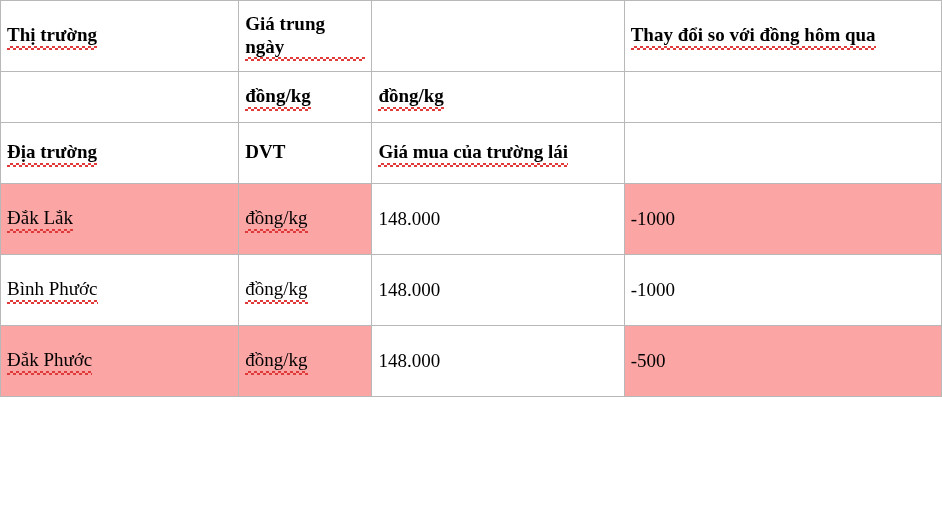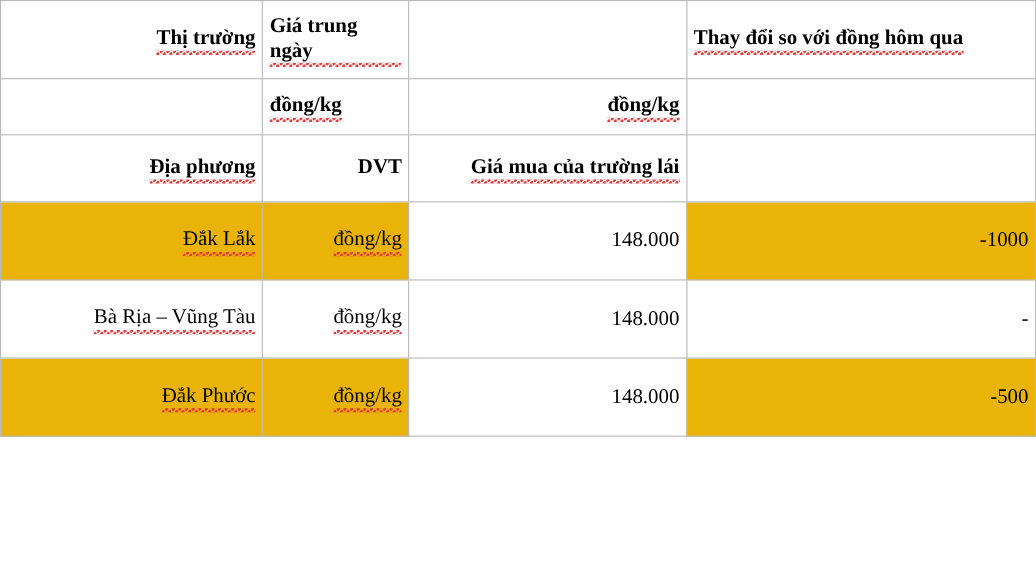--- a/index.html
+++ b/index.html
@@ -30,22 +30,22 @@
   .col-b { width: 133px; }
   .col-c { width: 252px; }
   .col-d { width: 317px; }
 
   .hdr-row td { height: 62px; }
   .unit-row td { height: 42px; }
   .label-row td { height: 52px; }
   .data-row td { height: 62px; }
 
   .bold { font-weight: bold; }
-  .center { text-align: right; }
-  .shaded { background: #eab308; }
+  .center { text-align: left; }
+  .shaded { background: #fca5a5; }
   .plain { background: #ffffff; }
 
   
   .sq {
     position: relative;
     display: inline-block;
     padding-bottom: 1px;
   }
   .sq::after {
     content: "";
@@ -98,21 +98,21 @@
       <td class="center plain">
         <span class="sq bold">đồng/kg</span>
       </td>
       <td class="plain">
         <span></span>
       </td>
     </tr>
 
     <tr class="label-row">
       <td class="center plain">
-        <span class="sq bold">Địa phương</span>
+        <span class="sq bold">Địa trường</span>
       </td>
       <td class="center plain">
         <span class="sq nosq bold">DVT</span>
       </td>
       <td class="center plain">
         <span class="sq bold">Giá mua của trường lái</span>
       </td>
       <td class="plain">
         <span></span>
       </td>
@@ -126,36 +126,36 @@
         <span class="sq">đồng/kg</span>
       </td>
       <td class="center plain">
         <span>148.000</span>
       </td>
       <td class="center shaded">
         <span>-1000</span>
       </td>
     </tr>
 
-
-
     <tr class="data-row">
       <td class="center plain">
-        <span class="sq">Bà Rịa – Vũng Tàu</span>
+        <span class="sq">Bình Phước</span>
       </td>
       <td class="center plain">
         <span class="sq">đồng/kg</span>
       </td>
       <td class="center plain">
         <span>148.000</span>
       </td>
       <td class="center plain">
-        <span>-</span>
+        <span>-1000</span>
       </td>
     </tr>
+
+
 
     <tr class="data-row">
       <td class="center shaded">
         <span class="sq">Đắk Phước</span>
       </td>
       <td class="center shaded">
         <span class="sq">đồng/kg</span>
       </td>
       <td class="center plain">
         <span>148.000</span>

